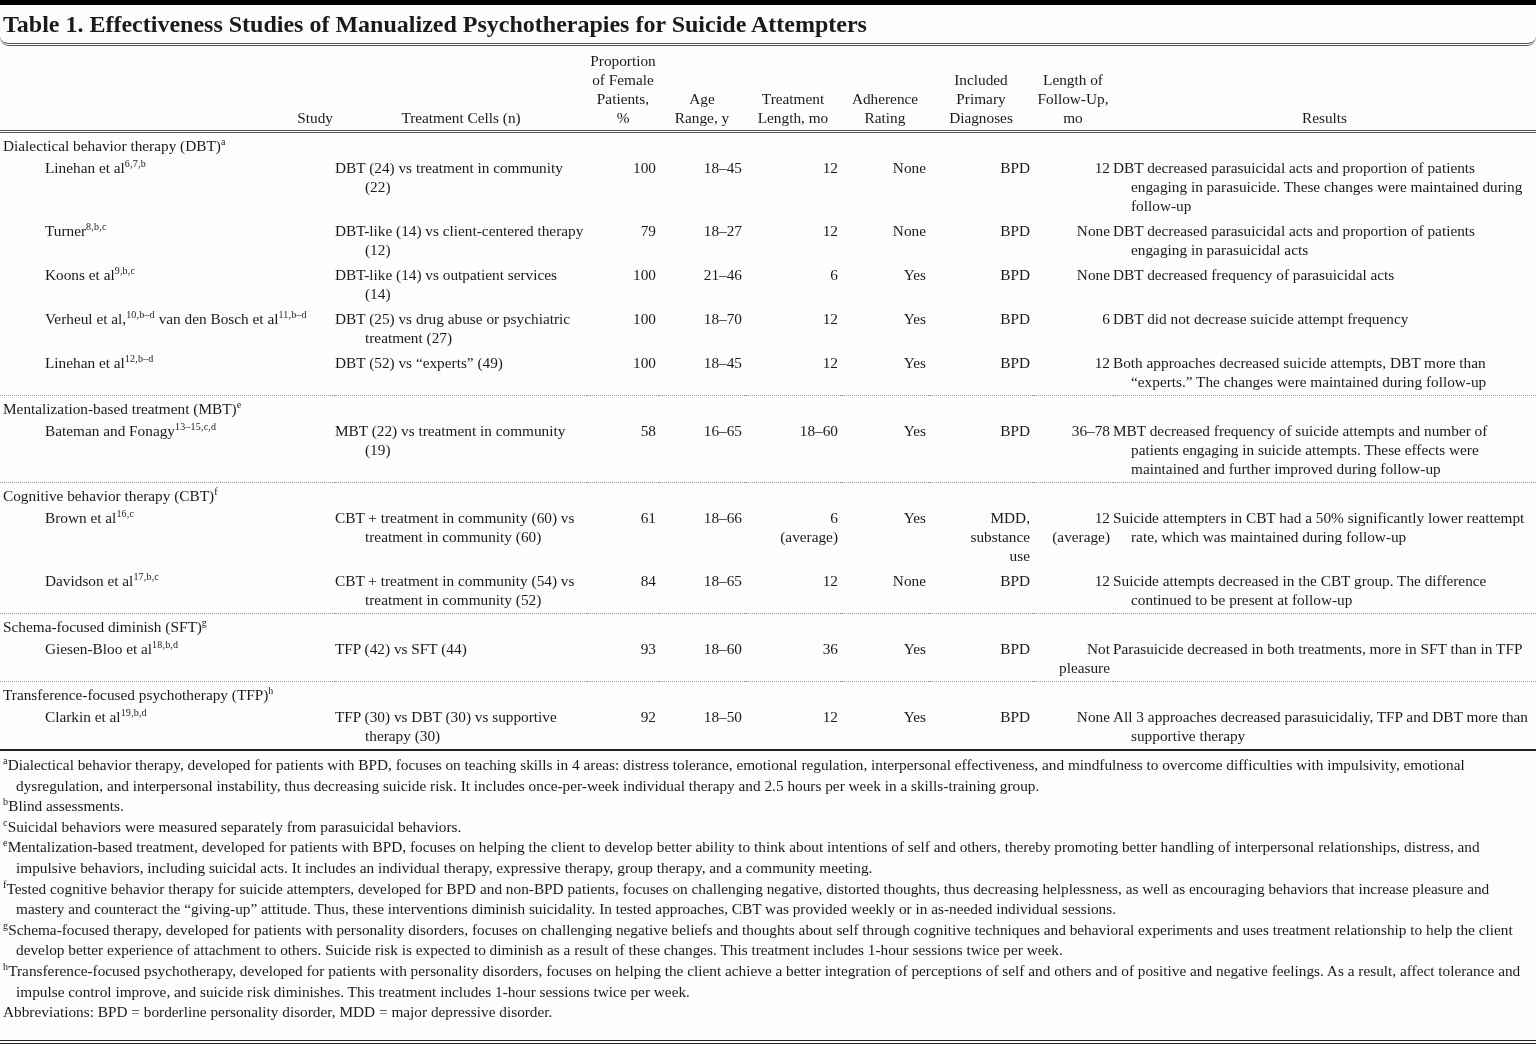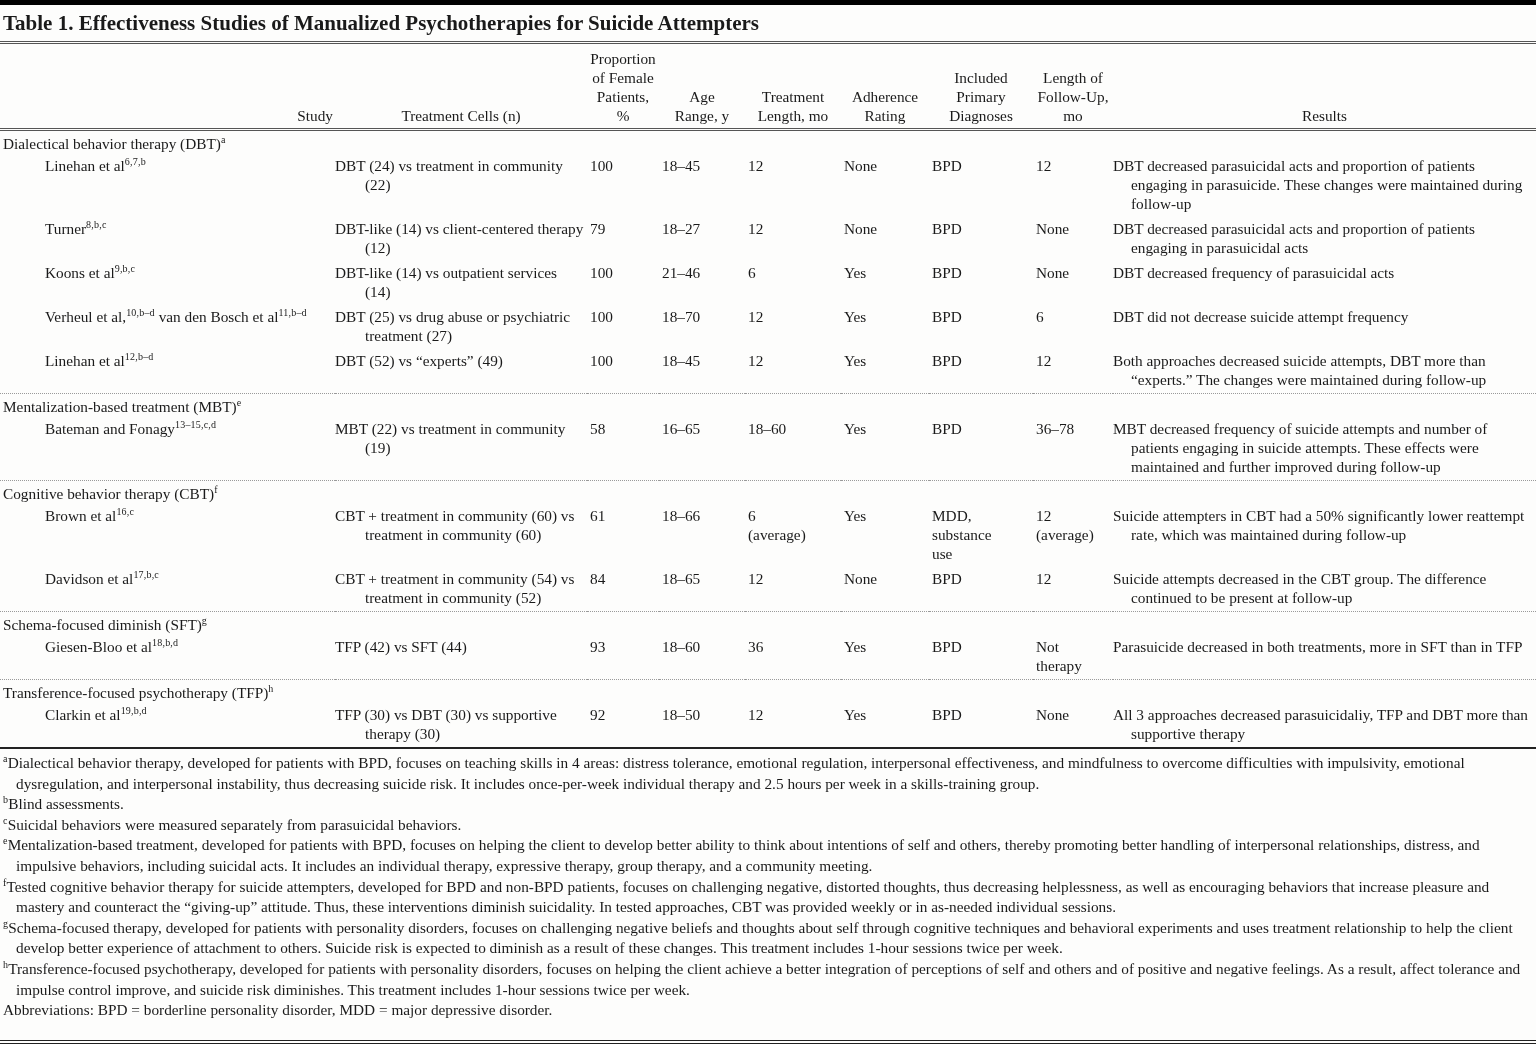--- a/index.html
+++ b/index.html
@@ -4,31 +4,32 @@
 <style>
   html,body { margin:0; padding:0; background:#fff; }
   .page {
     position:relative; width:1536px; height:1044px; box-sizing:border-box;
     background:#fdfdfc; color:#1a1a1a;
     font-family:"Liberation Serif","DejaVu Serif",serif;
     border-top:5px solid #000; border-bottom:4px double #222;
     overflow:hidden;
   }
   .title {
-    font-weight:bold; font-size:21px; padding:6px 4px 5px 3px;
+    font-weight:bold; font-size:24px; padding:6px 4px 5px 3px;
     border-bottom:3px double #555;
+    border-radius:9px;
   }
   table.main { width:100%; border-collapse:collapse; font-size:15.3px; line-height:19px; table-layout:fixed; }
   thead th {
     font-weight:normal; vertical-align:bottom; text-align:center;
     white-space:pre-line; padding:5px 2px 3px; border-bottom:3px double #555;
   }
   thead th.l { text-align:right; padding-left:17px; }
   td { vertical-align:top; padding:2px 3px 4px; }
-  td.c { text-align:left; white-space:pre-line; }
+  td.c { text-align:right; white-space:pre-line; }
   td.study { padding-left:45px; }
   td.hang { padding-left:30px; text-indent:-30px; }
   td.res  { padding-left:18px; text-indent:-18px; padding-right:2px; }
   tr.section td { padding:3px 0 1px 3px; border-top:1px dotted #9a9a9a; }
   tr.section.first td { border-top:none; }
   sup { font-size:10px; line-height:0; vertical-align:super; letter-spacing:0.2px; }
   .footnotes {
     border-top:2px solid #222; padding:4px 4px 14px 3px;
     font-size:15.3px; line-height:20.6px;
   }
@@ -186,21 +187,21 @@
       </tr>
       <tr>
         <td class="study"><span>Giesen-Bloo et al</span><sup>18,b,d</sup></td>
         <td class="hang">TFP (42) vs SFT (44)</td>
         <td class="c">93</td>
         <td class="c">18–60</td>
         <td class="c">36</td>
         <td class="c">Yes</td>
         <td class="c">BPD</td>
         <td class="c">Not
-therapy</td>
+pleasure</td>
         <td class="res">Parasuicide decreased in both treatments, more in SFT than in TFP</td>
       </tr>
 
       <tr class="section">
         <td colspan="9"><span>Transference-focused psychotherapy (TFP)</span><sup>h</sup></td>
       </tr>
       <tr>
         <td class="study"><span>Clarkin et al</span><sup>19,b,d</sup></td>
         <td class="hang">TFP (30) vs DBT (30) vs supportive therapy (30)</td>
         <td class="c">92</td>

